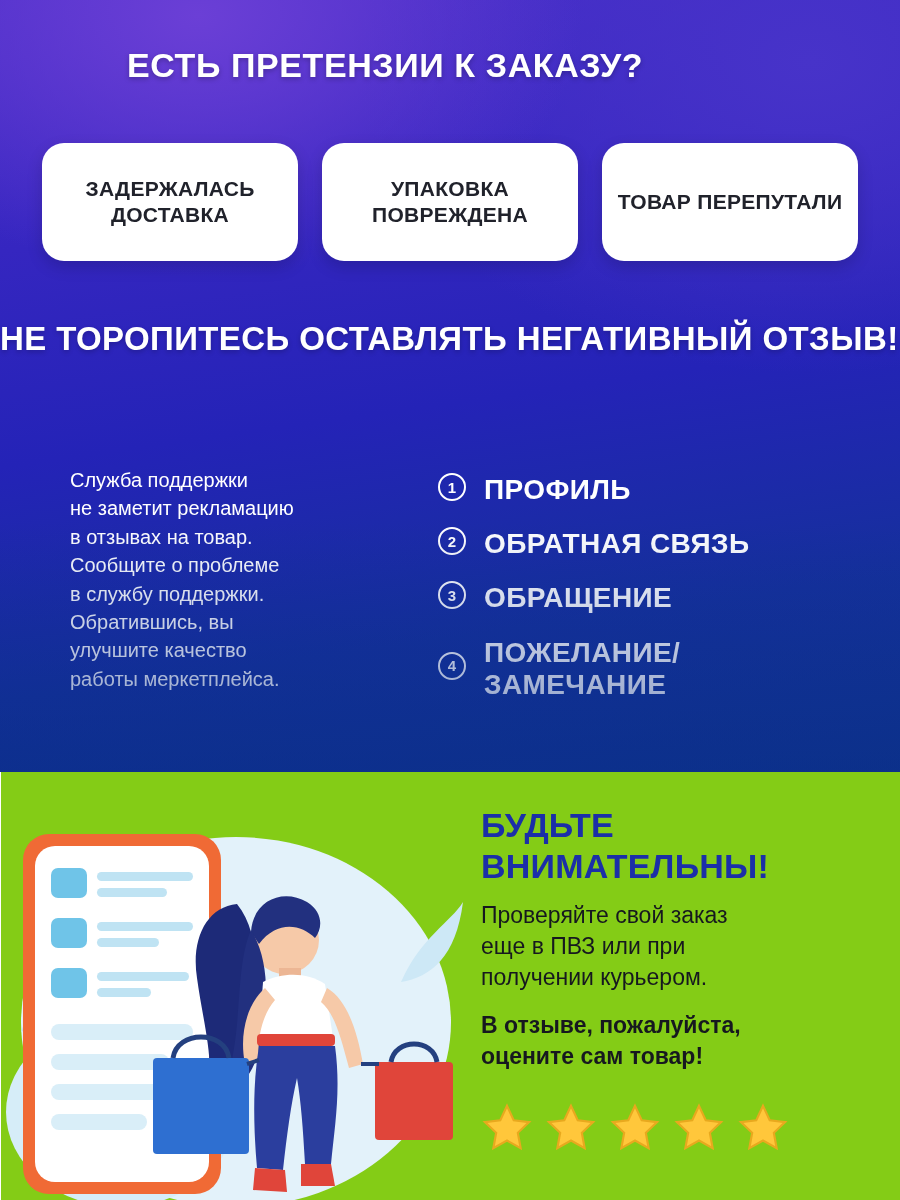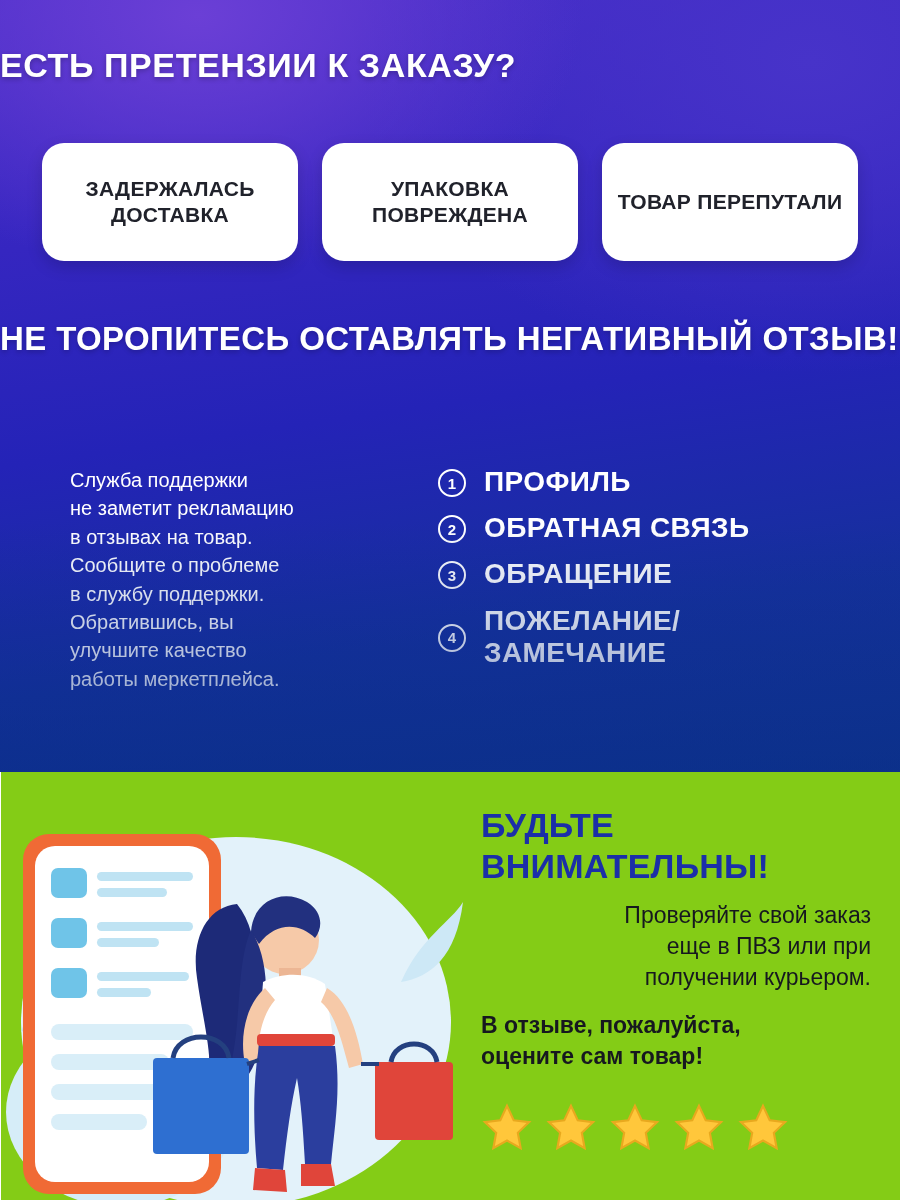--- a/index.html
+++ b/index.html
@@ -19,21 +19,21 @@
       radial-gradient(ellipse 700px 480px at 90% 8%, #4733c9 0%, rgba(71,51,201,0) 65%),
       linear-gradient(172deg, #4a2ec9 0%, #3526c0 28%, #2423b7 52%, #15309c 78%, #10348f 100%);
     overflow:hidden;
   }
   .top-panel::after{
     content:""; position:absolute; left:0; right:0; bottom:0; height:250px;
     background:linear-gradient(180deg, rgba(10,48,140,0) 0%, rgba(8,45,135,0.55) 100%);
   }
 
   .headline {
-    position:absolute; top:46px; left:0; width:770px; 
+    position:absolute; top:46px; left:0; width:770px; text-align:center;
     color:#ffffff; font-size:34px; font-weight:bold; letter-spacing:0.6px;
     text-shadow:0 2px 5px rgba(0,0,0,0.25);
   }
 
   
   .cards {
     position:absolute; top:143px; left:42px; width:816px;
     display:flex; justify-content:space-between; gap:24px;
   }
   .card {
@@ -69,40 +69,40 @@
   .num-row:last-child { margin-bottom:0; }
   .num-badge {
     width:28px; height:28px; flex:0 0 28px; border-radius:50%;
     border:2px solid #ffffff; color:#ffffff;
     font-size:15px; font-weight:bold;
     display:flex; align-items:center; justify-content:center;
     margin-right:18px; margin-top:2px;
   }
   .num-label {
     color:#ffffff; font-size:28px; font-weight:bold; line-height:1.15;
-    letter-spacing:0.4px; white-space:pre-line;
+    letter-spacing:0.4px; white-space:pre-line;margin-top:8px;
   }
 
   
   .bottom-panel {
     position:absolute; left:1px; top:772px; width:900px; height:428px;
     background:#84cc16;
   }
 
   
   .illus { position:absolute; left:0; top:0; width:470px; height:428px; overflow:hidden; }
 
   .b-title {
     position:absolute; left:480px; top:33px; width:400px;
     color:#1b2fa8; font-size:34px; font-weight:bold; line-height:1.2;
     white-space:pre-line; letter-spacing:0.2px;
   }
   .b-text {
     position:absolute; left:480px; top:128px; width:390px;
-    color:#16181f; font-size:23px; line-height:1.35; white-space:pre-line;text-align:right;
+    color:#16181f; font-size:23px; line-height:1.35; white-space:pre-line;
   }
   .b-strong {
     position:absolute; left:480px; top:238px; width:400px;
     color:#16181f; font-size:23px; font-weight:bold; line-height:1.35;
     white-space:pre-line;
   }
   .stars {
     position:absolute; left:480px; top:330px; width:400px;
     display:flex; gap:12px;
   }

